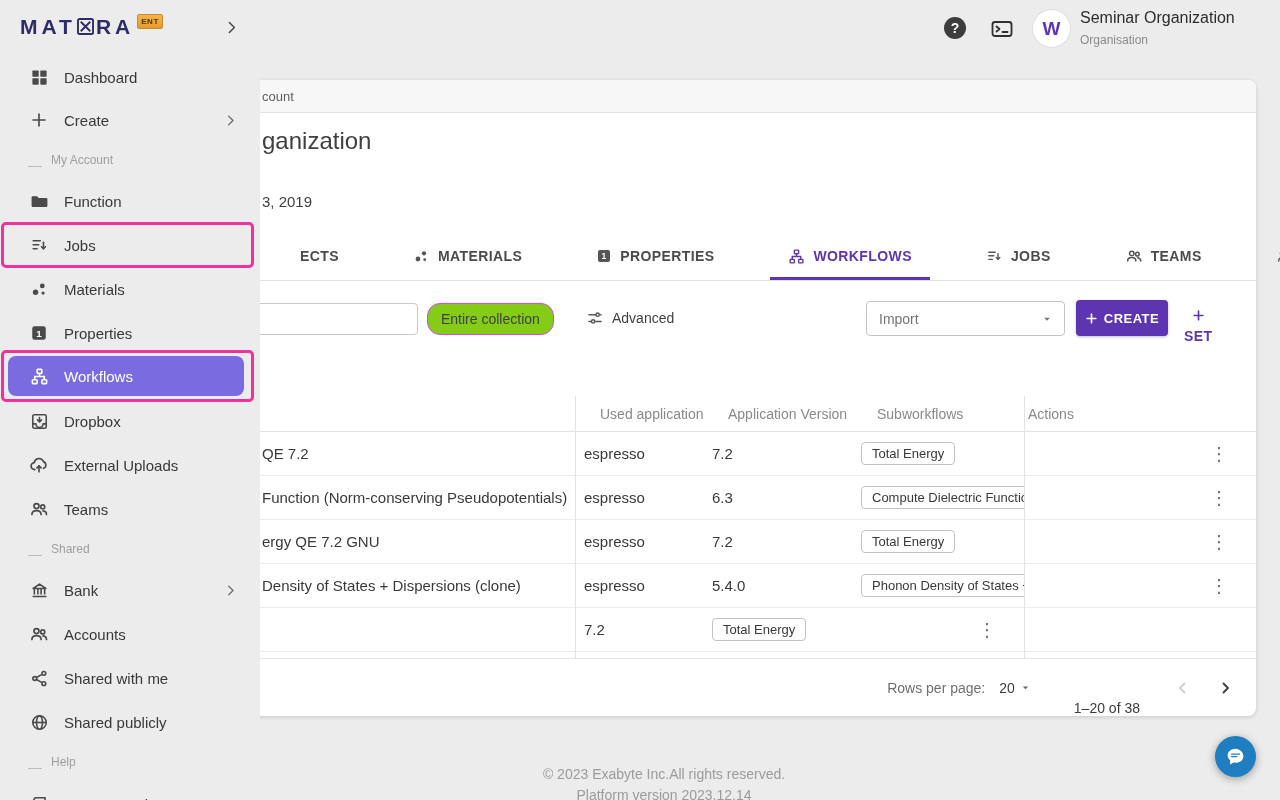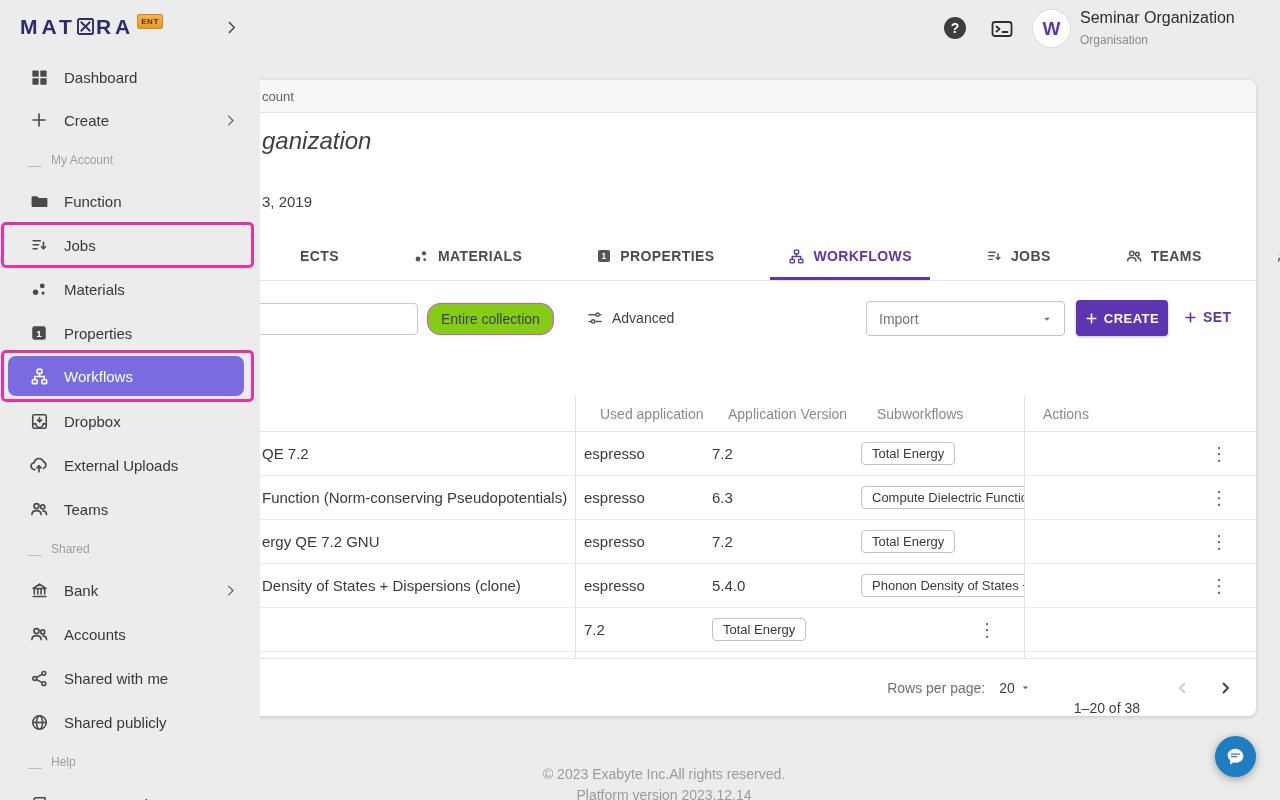--- a/index.html
+++ b/index.html
@@ -15,21 +15,21 @@
     background:#fff; color:#5e35b1; font-weight:bold; font-size:19px; display:flex; align-items:center; justify-content:center;
     box-shadow:0 0 0 1px #dedede; cursor:pointer; }
   .org-name { position:absolute; left:1080px; top:9px; font-size:16px; color:#2d2d2d; }
   .org-sub  { position:absolute; left:1080px; top:33px; font-size:12px; color:#8a8a8a; }
 
   
   .card { position:absolute; left:72px; top:80px; width:1184px; height:636px; background:#fff;
     border-radius:8px; box-shadow:0 1px 4px rgba(0,0,0,.16); }
   .strip { height:33px; background:#f7f7f7; border-bottom:1px solid #e2e2e2; border-radius:8px 8px 0 0;
     display:flex; align-items:center; padding-left:190px; font-size:13px; color:#5f5f5f; }
-  .title { position:absolute; left:190px; top:47px; font-size:24px; color:#3f3f3f;font-style:italic; }
+  .title { position:absolute; left:190px; top:47px; font-size:24px; color:#3f3f3f; }
   .date  { position:absolute; left:190px; top:113px; font-size:15px; color:#3f3f3f; }
 
   
   .tabs { position:absolute; left:0; right:0; top:152px; height:49px; border-bottom:1px solid #e3e3e3;
     display:flex; align-items:stretch; padding-left:190px; }
   .tab { display:flex; align-items:center; gap:8px; padding:0 18px; font-size:14px; font-weight:bold;
     letter-spacing:.4px; color:#4b4b4b; cursor:pointer; white-space:nowrap;margin-left:38px; }
   .tab.first { padding-left:0; }
   .tab.active { color:#5e35b1; box-shadow: inset 0 -3px 0 #5e35b1; }
 
@@ -41,21 +41,21 @@
     display:flex; align-items:center; cursor:pointer; }
   .advanced { position:absolute; left:514px; top:229px; display:flex; align-items:center; gap:8px;
     font-size:14px; color:#424242; cursor:pointer; }
   .import-select { position:absolute; left:794px; top:221px; width:199px; height:35px;
     border:1px solid #c4c4c4; border-radius:4px; background:#fff; display:flex; align-items:center;
     justify-content:space-between; padding:0 10px 0 12px; font-size:14px; color:#757575; cursor:pointer; }
   .create-btn { position:absolute; left:1004px; top:220px; width:92px; height:36px; background:#5e35b1;
     border-radius:4px; color:#fff; font-size:13px; font-weight:bold; letter-spacing:.5px;
     display:flex; align-items:center; justify-content:center; gap:6px; cursor:pointer; box-shadow:0 1px 3px rgba(0,0,0,.25); }
   .set-btn { position:absolute; left:1112px; top:229px; color:#5e35b1; font-size:14px; font-weight:bold;
-    letter-spacing:.4px; display:flex; align-items:center; gap:6px; cursor:pointer; }
+    letter-spacing:.4px; display:flex; align-items:center; gap:6px; cursor:pointer;flex-direction:column; }
 
   
   .table { position:absolute; left:0; top:316px; width:100%; }
   .trow { display:grid; grid-template-columns:503px 128px 149px 172px 1fr; align-items:center;
     height:44px; border-bottom:1px solid #ececec; background:#fff; }
   .thead { height:36px; border-bottom:1px solid #e3e3e3; }
   .thead .cell { color:#8a8a8a; font-size:14px;padding-left:25px; }
   .cell { padding-left:9px; font-size:15px; color:#3a3a3a; white-space:nowrap; overflow:hidden; }
   .cell.name { padding-left:190px; }
   .cell.subcell { overflow:hidden; }
@@ -227,21 +227,21 @@
       </span>
       <span>SET</span>
     </div>
 
     <div class="table">
       <div class="trow thead">
         <div class="cell name"></div>
         <div class="cell">Used application</div>
         <div class="cell">Application Version</div>
         <div class="cell">Subworkflows</div>
-        <div class="cell" style="padding-left:19px">Actions</div>
+        <div class="cell" style="padding-left:4px">Actions</div>
       </div>
       <div class="tbody">
         <div class="trow">
           <div class="cell name">QE 7.2</div>
           <div class="cell">espresso</div>
           <div class="cell">7.2</div>
           <div class="cell subcell"><span class="chip">Total Energy</span></div>
           <div class="cell actions">
               <span class="kebab">⋮</span>
             </div>

